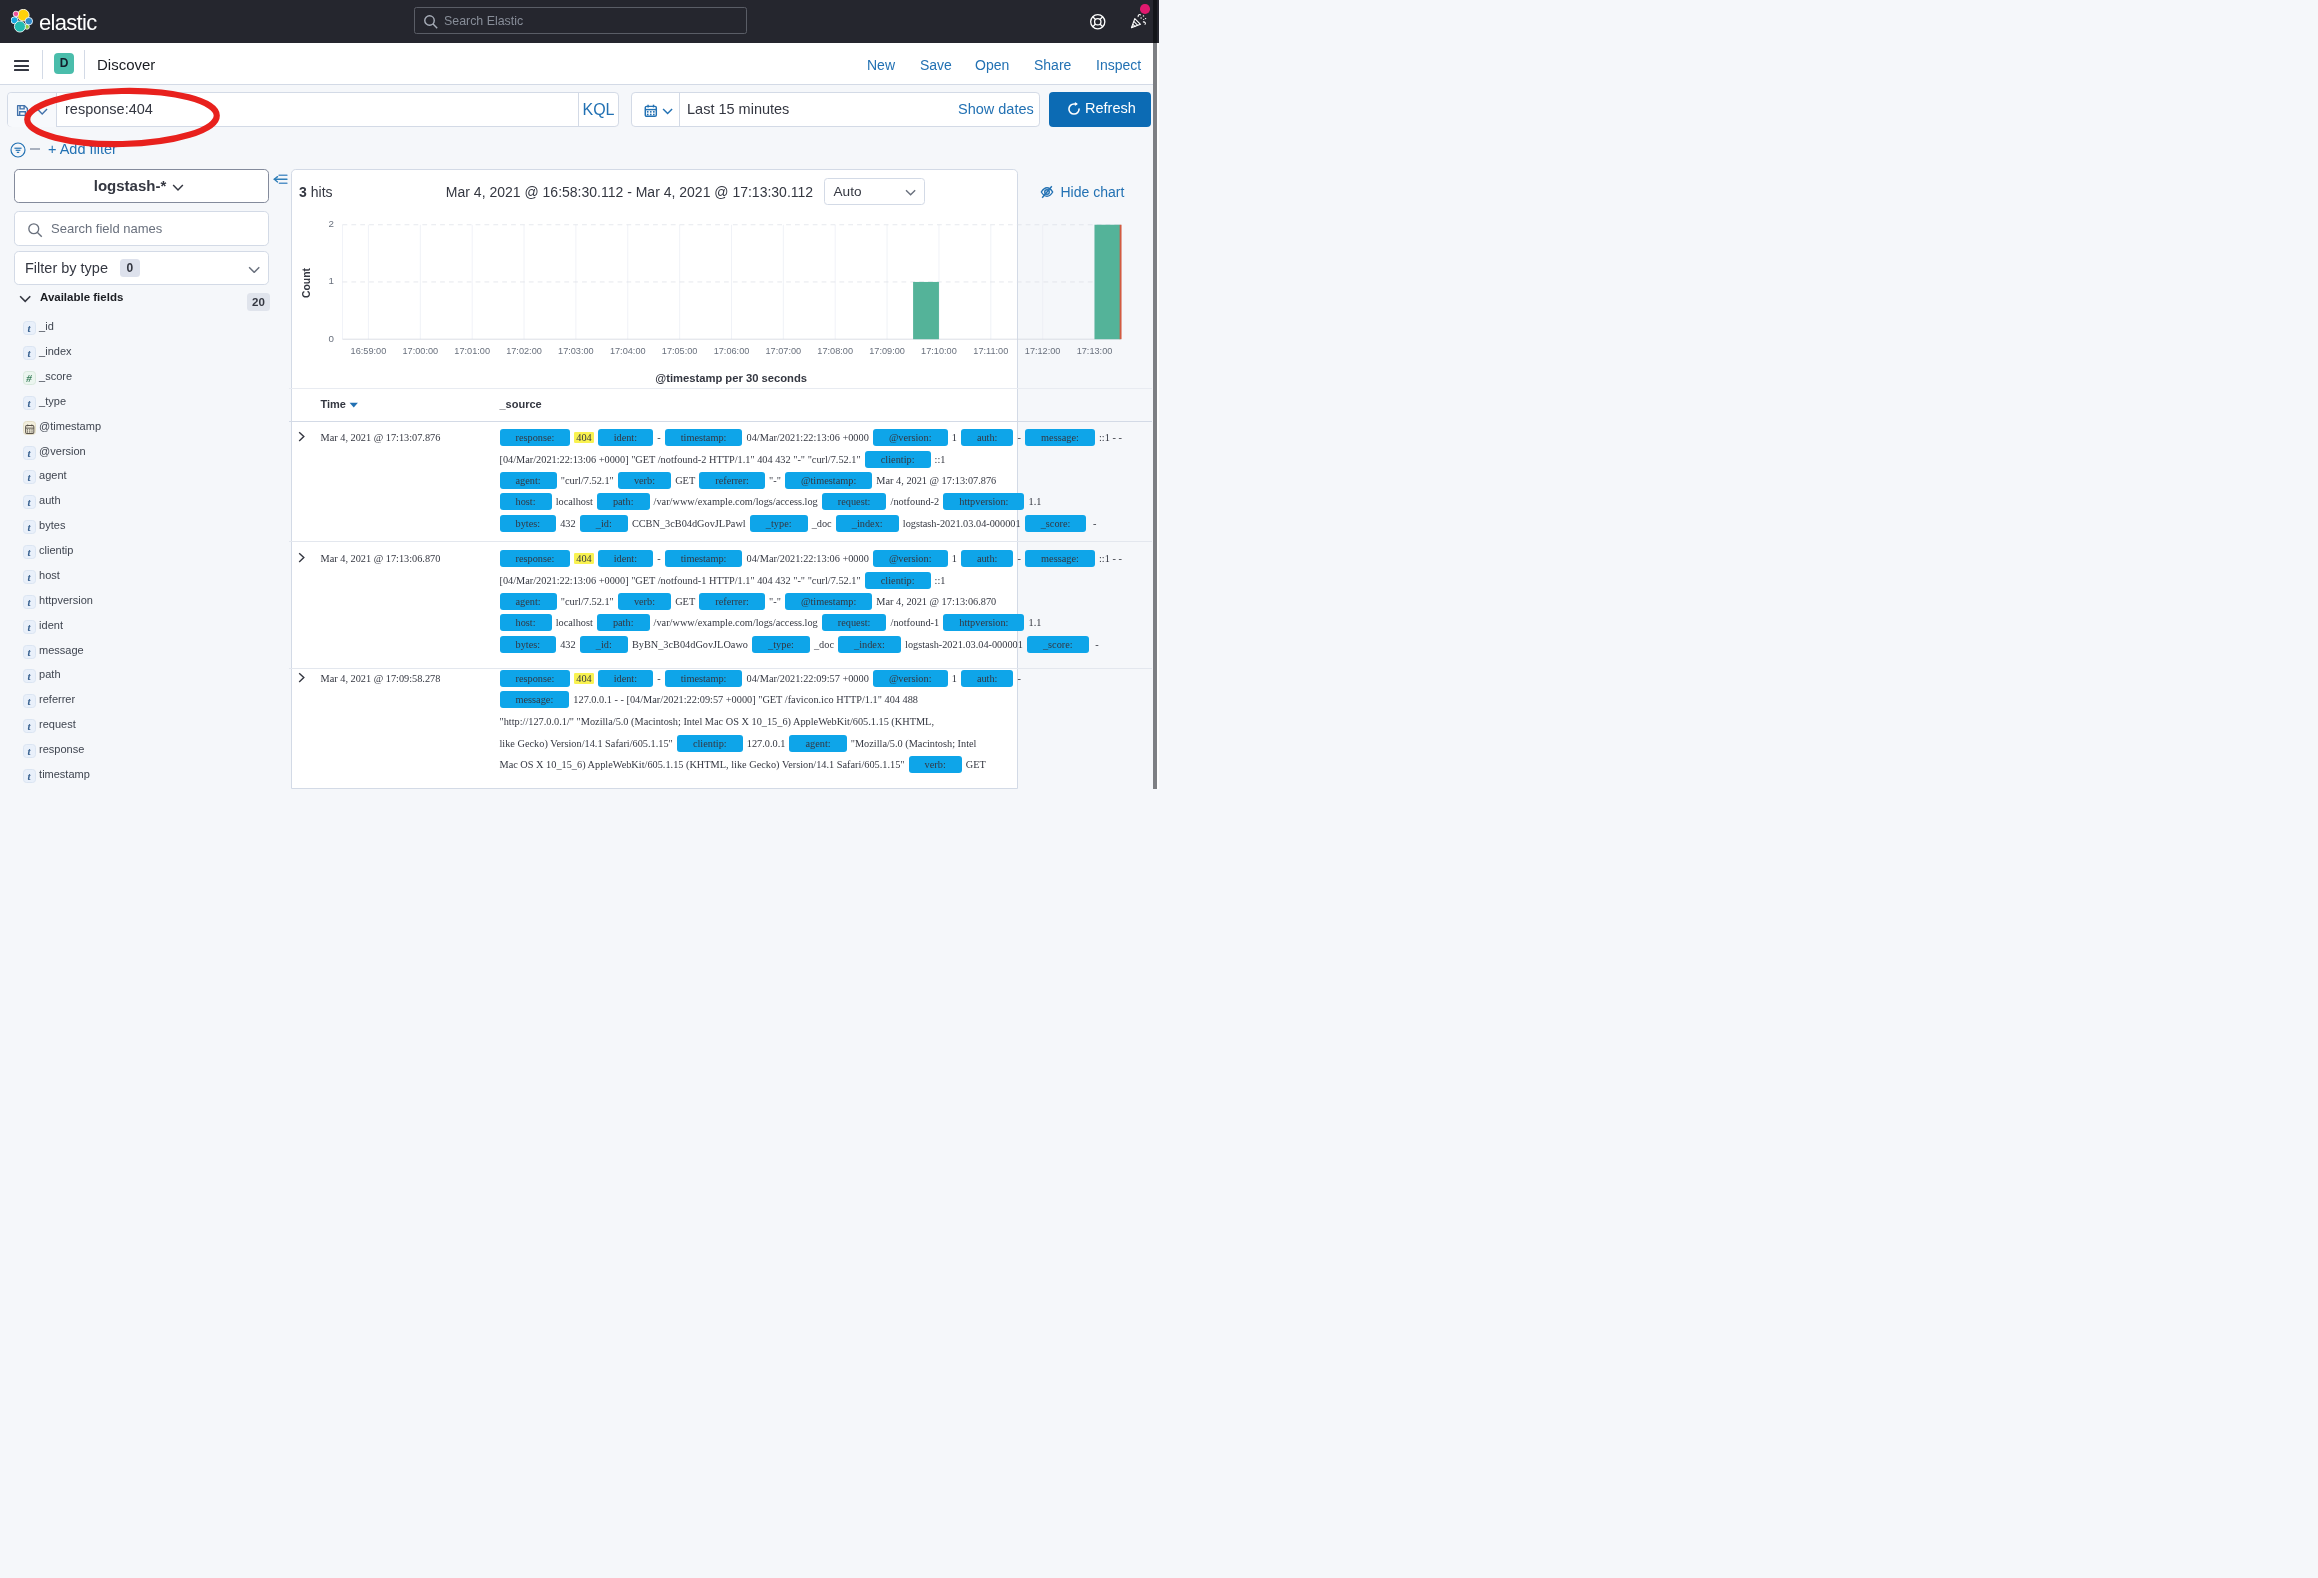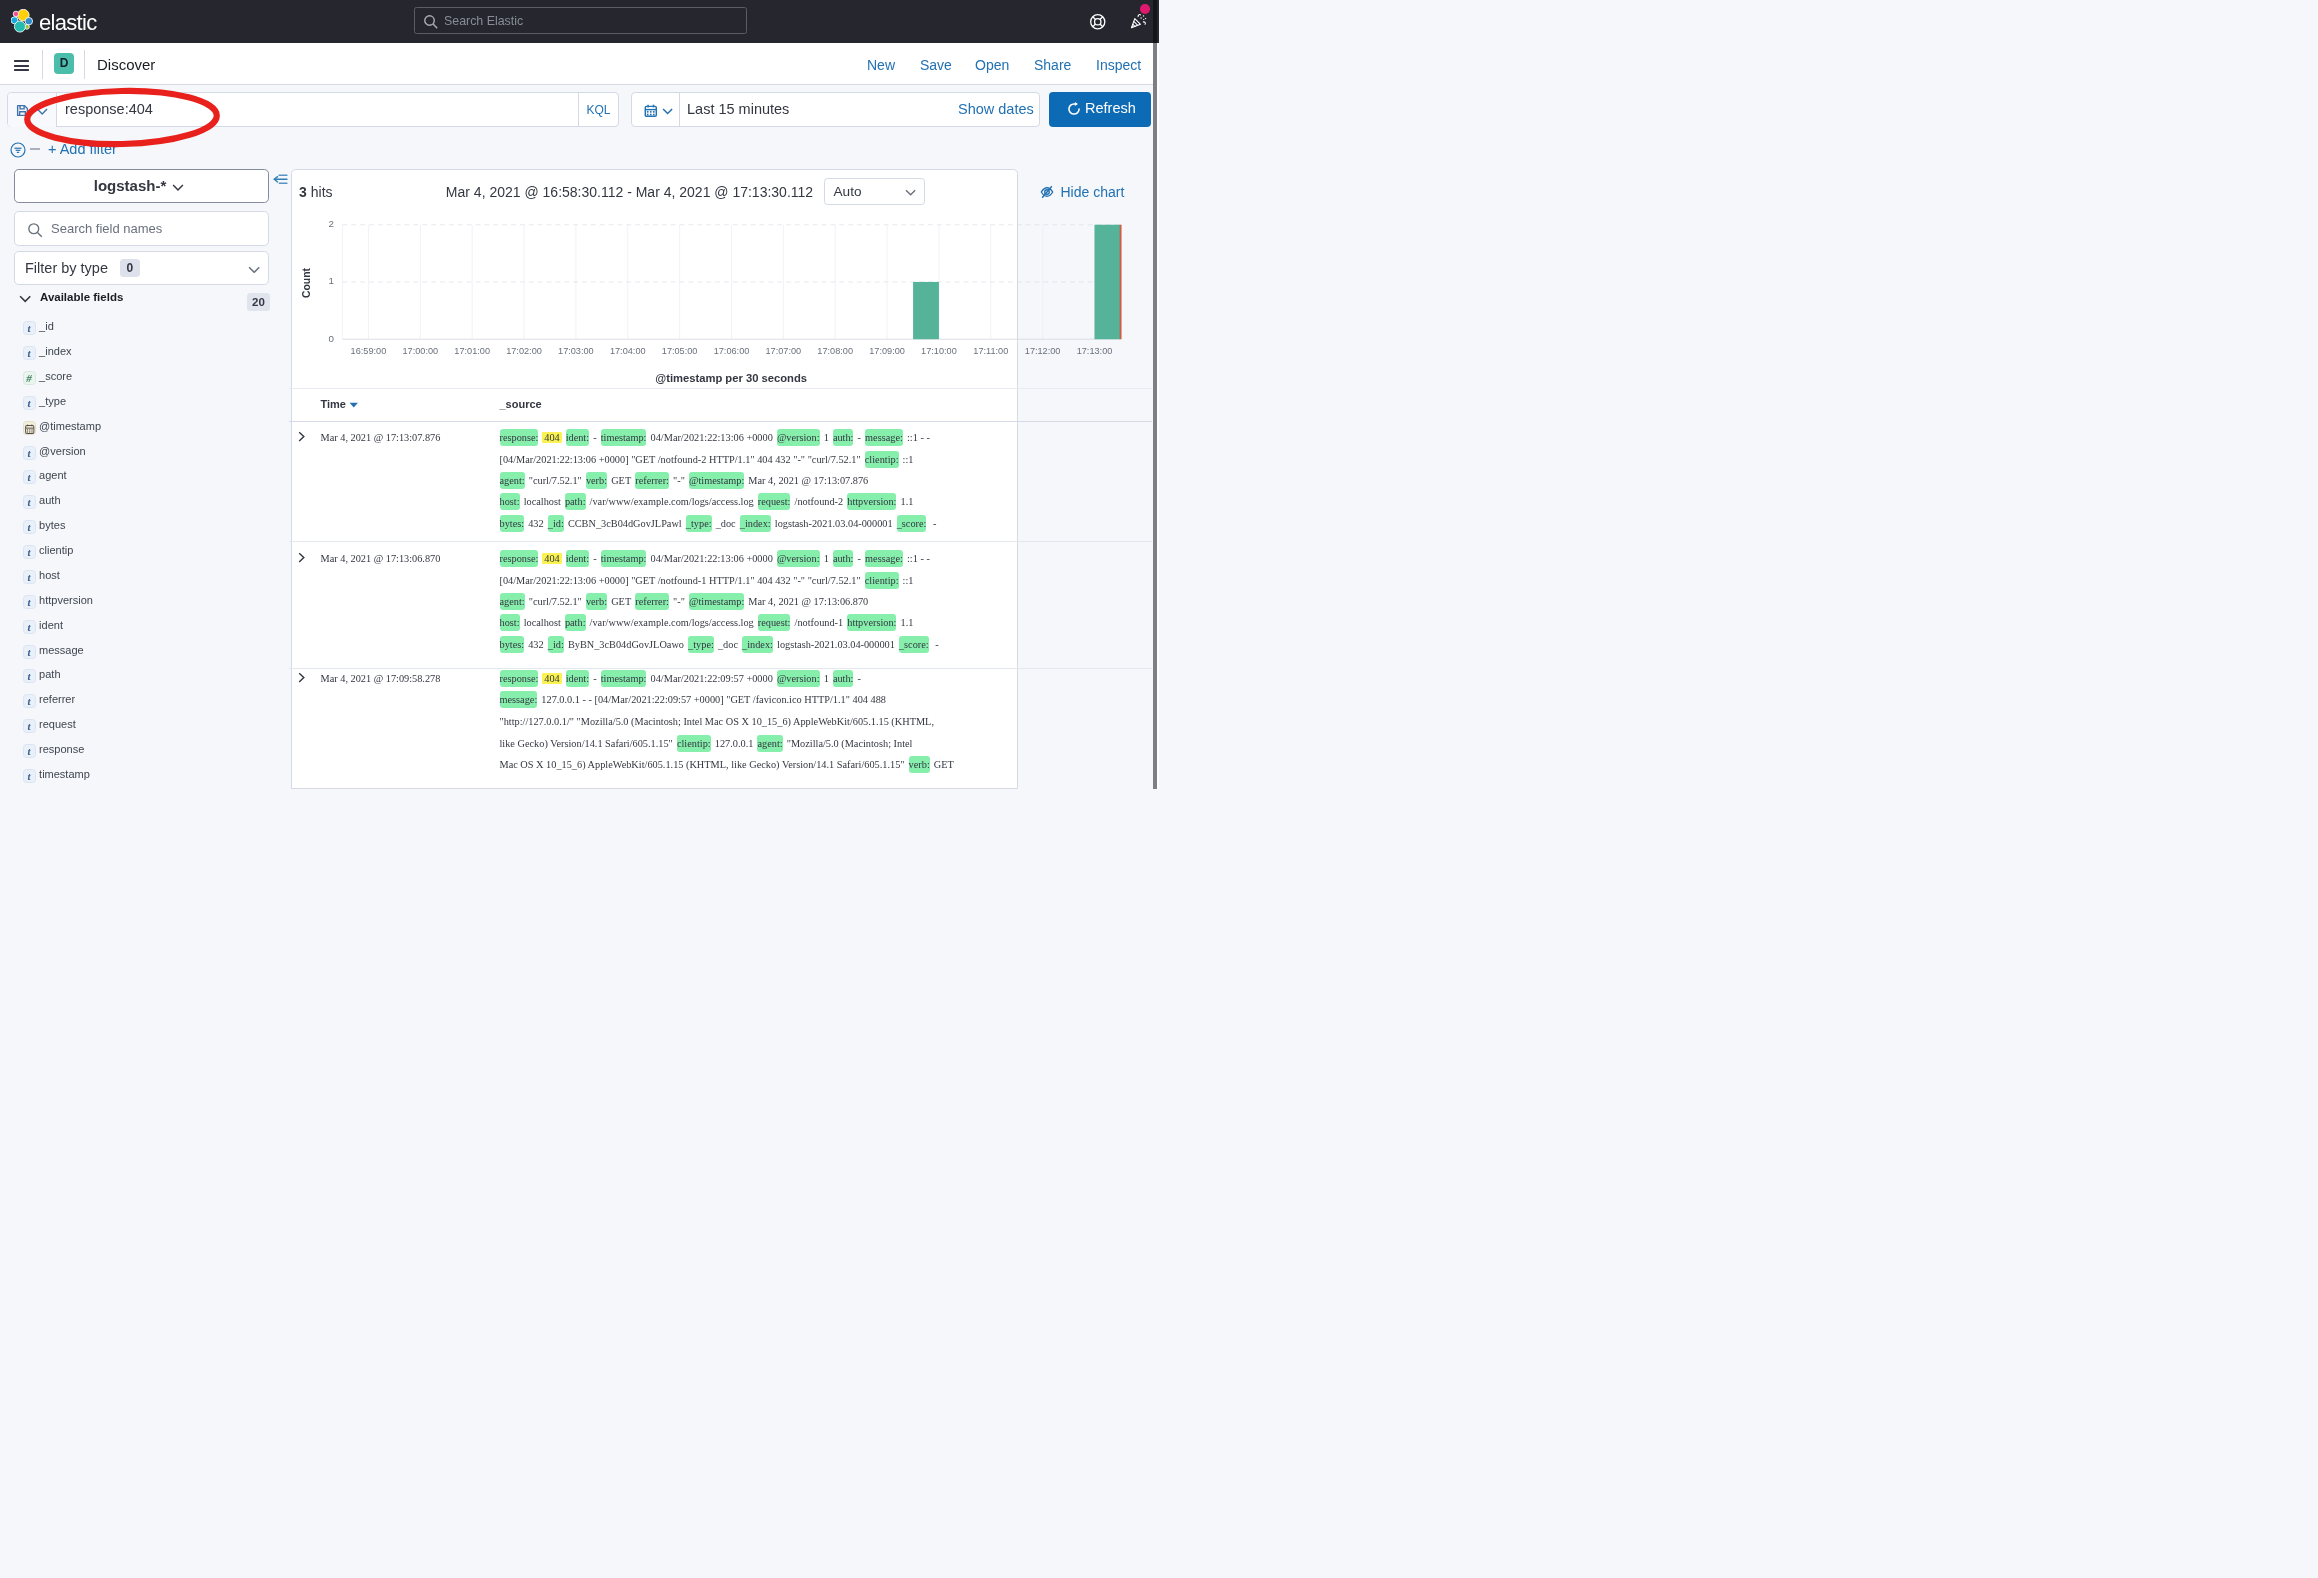--- a/index.html
+++ b/index.html
@@ -23,21 +23,21 @@
 #burger { position:absolute; left:14px; top:17px; width:15px; height:11.2px; }
 #burger div { height:2px; background:#343741; border-radius:0.6px; margin-bottom:2.6px; }
 .vsep { position:absolute; top:6.5px; height:29px; width:0.6px; background:#d3dae6; }
 #dicon { position:absolute; left:54px; top:9.5px; width:20px; height:21px; background:#4abdab; border-radius:4.1px; color:#13202c; font-weight:bold; font-size:12px; text-align:center; line-height:21px; }
 #disc { position:absolute; left:97px; top:13px; font-size:15px; font-weight:500; color:#1a1c21; }
 .tmenu { position:absolute; top:13.6px; font-size:14px; color:#2271b3; }
 
 
 #qbox { position:absolute; left:7px; top:92px; width:612px; height:35px; background:#fff; border:0.6px solid #d3dae6; border-radius:4.1px; }
 #qtext { position:absolute; left:57px; top:8.3px; font-size:14.5px; color:#343741; }
-#kql { position:absolute; right:0px; top:0px; width:40px; height:34px; border-left:0.6px solid #d3dae6; font-size:12px; color:#2271b3; text-align:center; line-height:34px; }
+#kql { position:absolute; right:0px; top:0px; width:40px; height:34px; border-left:0.6px solid #d3dae6; font-size:16px; color:#2271b3; text-align:center; line-height:34px; }
 #qsep { position:absolute; left:48px; top:0; width:0.6px; height:34px; background:#d3dae6; }
 #dbox { position:absolute; left:631px; top:92px; width:409px; height:35px; background:#fff; border:0.6px solid #d3dae6; border-radius:4.1px; }
 #dsep { position:absolute; left:47px; top:0; width:0.6px; height:34px; background:#d3dae6; }
 #dtext { position:absolute; left:55px; top:8.3px; font-size:14.5px; color:#343741;text-align:center; }
 #showdates { position:absolute; left:326px; top:8.3px; font-size:14.5px; color:#2271b3; }
 #refresh { position:absolute; left:1049px; top:92px; width:102px; height:35px; background:#0c6bb4; border-radius:4.1px; }
 #refresh span { position:absolute; left:36px; top:8.3px; color:#fff; font-size:14.5px; }
 #addfrow { position:absolute; left:10px; top:142px; }
 #addf { position:absolute; left:48px; top:141px; font-size:14.5px; color:#2271b3; }
 #dash { position:absolute; left:30px; top:148px; width:10px; height:1.8px; background:#a9b1bf; }
@@ -78,21 +78,21 @@
 #chart { position:absolute; left:0; top:0; }
 
 
 #thead-top { position:absolute; left:0px; top:221px; width:863px; height:0.6px; background:#e8ebf1; }
 #th-time { position:absolute; left:32px; top:231px; font-size:11px; font-weight:bold; }
 #th-src { position:absolute; left:211px; top:231px; font-size:11px; font-weight:bold; }
 #thead-bot { position:absolute; left:0px; top:254px; width:863px; height:0.8px; background:#d3dae6; }
 .mono { font-family:Liberation Serif, serif; font-size:10.3px; color:#343741; }
 .dsep { position:absolute; left:0; width:863px; height:0.6px; background:#e3e7ee; }
 .dline { position:absolute; left:211px; height:17px; white-space:nowrap; }
-.dline .b { display:inline-block; background:#86efac; border-radius:3px; padding:0 0; height:17px; line-height:17px; margin-right:4.1px;text-align:right; }
+.dline .b { display:inline-block; background:#0ea5e9; border-radius:3px; padding:0 16px; height:17px; line-height:17px; margin-right:4.1px;text-align:right; }
 .dline .v { display:inline-block; height:17px; line-height:17px; margin-right:4.1px; }
 .dline .hl { background:#f9f250; border-radius:1.2px; padding:0 1.8px; }
 .texp { position:absolute; left:9.5px; }
 .ttime { position:absolute; left:32px; height:17px; line-height:17px; }
 
 
 #redellipse { position:absolute; left:16.6px; top:81px; pointer-events:none; }
 
 
 #sbtrack { position:absolute; left:1157px; top:43px; width:2.4px; height:746px; background:#fdfdfd; }

